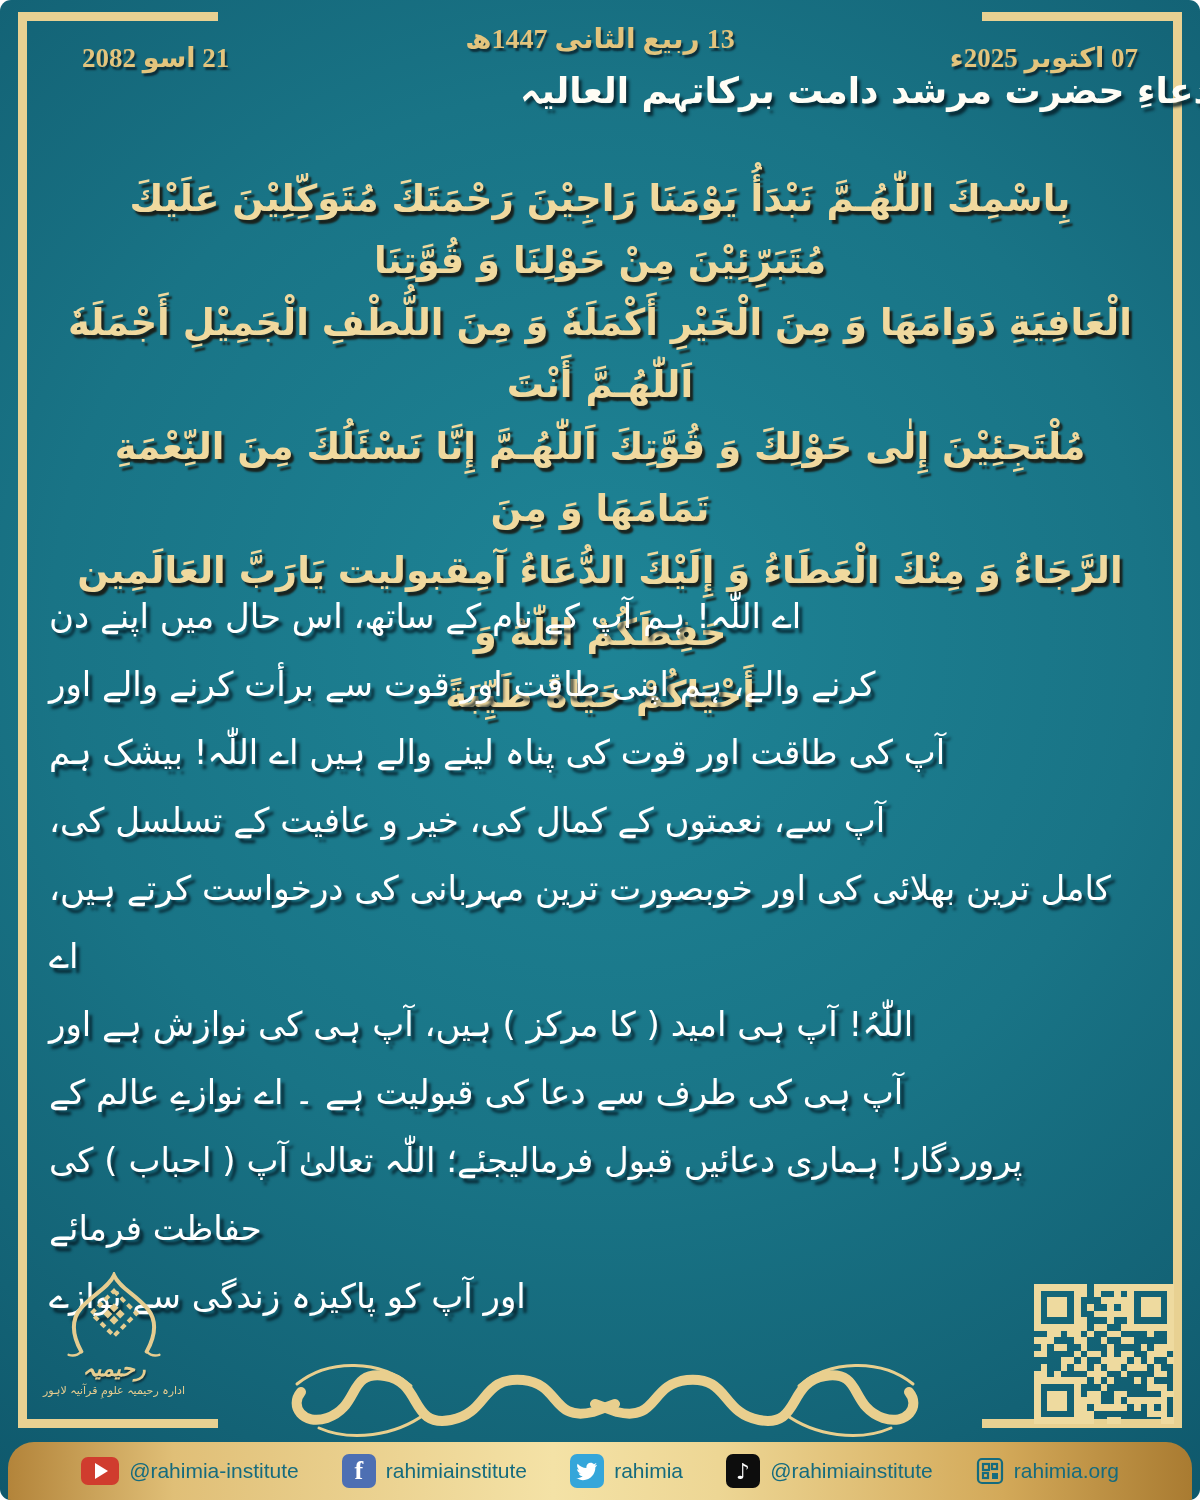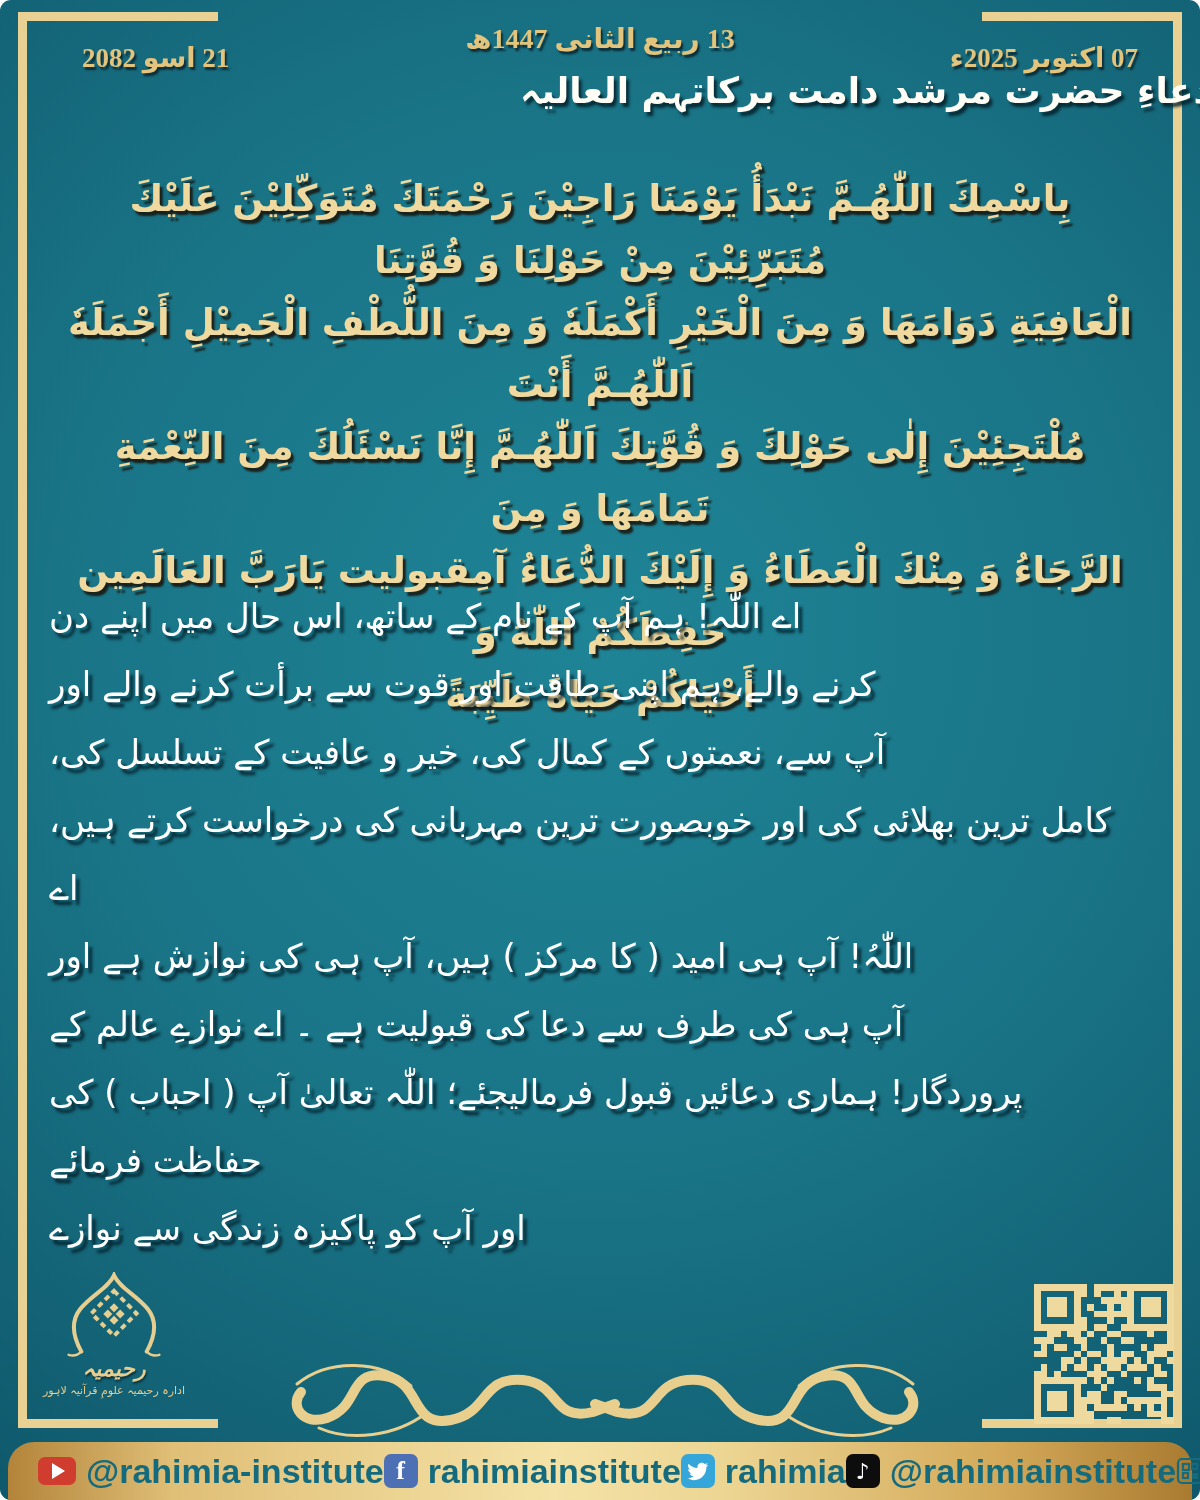--- a/index.html
+++ b/index.html
@@ -54,21 +54,21 @@
       display:grid;grid-template-columns:repeat(21,1fr);grid-template-rows:repeat(21,1fr);}
   .qr div{background:transparent;}
   .qr div.on{background:#eeda9f;}
 
   
   .socialbar{position:absolute;left:8px;bottom:0;width:1184px;height:58px;
      border-radius:26px 26px 0 0;
      background:linear-gradient(90deg,#b3843a 0%,#e0bf77 14%,#f4e2a6 46%,#edd694 60%,#d3a959 84%,#a97b31 100%);
      display:flex;align-items:center;justify-content:space-evenly;padding:0 30px;box-sizing:border-box;}
   .soc{display:flex;align-items:center;gap:10px;}
-  .soc .label{color:#156b7e;font-weight:bold;font-size:34px;
+  .soc .label{color:#156b7e;font-weight:normal;font-size:21px;
       font-family:"Liberation Sans","DejaVu Sans",sans-serif;white-space:nowrap;}
   .badge{width:34px;height:34px;border-radius:7px;display:flex;align-items:center;justify-content:center;flex:0 0 auto;}
   .yt{background:#d03c2e;width:38px;height:28px;}
   .yt .tri{width:0;height:0;border-left:13px solid #ffffff;border-top:8px solid transparent;border-bottom:8px solid transparent;margin-left:3px;}
   .fb{background:#4d6fb3;color:#fff;font-weight:bold;font-size:26px;font-family:"Liberation Serif",serif;}
   .tw{background:#35a6da;}
   .tk{background:#0d0d0d;color:#fff;font-size:22px;}
   .web svg{display:block;}
 </style>
 </head>
@@ -92,20 +92,21 @@
     <div>بِاسْمِكَ اللّٰهُـمَّ نَبْدَأُ يَوْمَنَا رَاجِيْنَ رَحْمَتَكَ مُتَوَكِّلِيْنَ عَلَيْكَ مُتَبَرِّئِيْنَ مِنْ حَوْلِنَا وَ قُوَّتِنَا</div>
     <div>الْعَافِيَةِ دَوَامَهَا وَ مِنَ الْخَيْرِ أَكْمَلَهٗ وَ مِنَ اللُّطْفِ الْجَمِيْلِ أَجْمَلَهٗ اَللّٰهُـمَّ أَنْتَ</div>
     <div>مُلْتَجِئِيْنَ إِلٰى حَوْلِكَ وَ قُوَّتِكَ اَللّٰهُـمَّ إِنَّا نَسْئَلُكَ مِنَ النِّعْمَةِ تَمَامَهَا وَ مِنَ</div>
     <div>الرَّجَاءُ وَ مِنْكَ الْعَطَاءُ وَ إِلَيْكَ الدُّعَاءُ آمِقبولیت يَارَبَّ العَالَمِين حَفِظَكُمُ اللّٰهُ وَ</div>
     <div>أَحْيَاكُمْ حَيَاةً طَيِّبَةً</div>
   </div>
 
   <div class="urdu">
     <div>اے اللّٰہ! ہم آپ کے نام کے ساتھ، اس حال میں اپنے دن</div>
     <div>کرنے والے، ہم اپنی طاقت اور قوت سے برأت کرنے والے اور</div>
+    <div>آپ کی طاقت اور قوت کی پناہ لینے والے ہیں اے اللّٰہ! بیشک ہم</div>
     <div>آپ سے، نعمتوں کے کمال کی، خیر و عافیت کے تسلسل کی،</div>
     <div>کامل ترین بھلائی کی اور خوبصورت ترین مہربانی کی درخواست کرتے ہیں، اے</div>
     <div>اللّٰہُ! آپ ہی امید ( کا مرکز ) ہیں، آپ ہی کی نوازش ہے اور</div>
     <div>آپ ہی کی طرف سے دعا کی قبولیت ہے ۔ اے نوازےِ عالم کے</div>
     <div>پروردگار! ہماری دعائیں قبول فرمالیجئے؛ اللّٰہ تعالیٰ آپ ( احباب ) کی حفاظت فرمائے</div>
     <div>اور آپ کو پاکیزہ زندگی سے نوازے</div>
   </div>
 
   <div class="logo">
     <svg width="120" height="86" viewBox="0 0 150 108">

